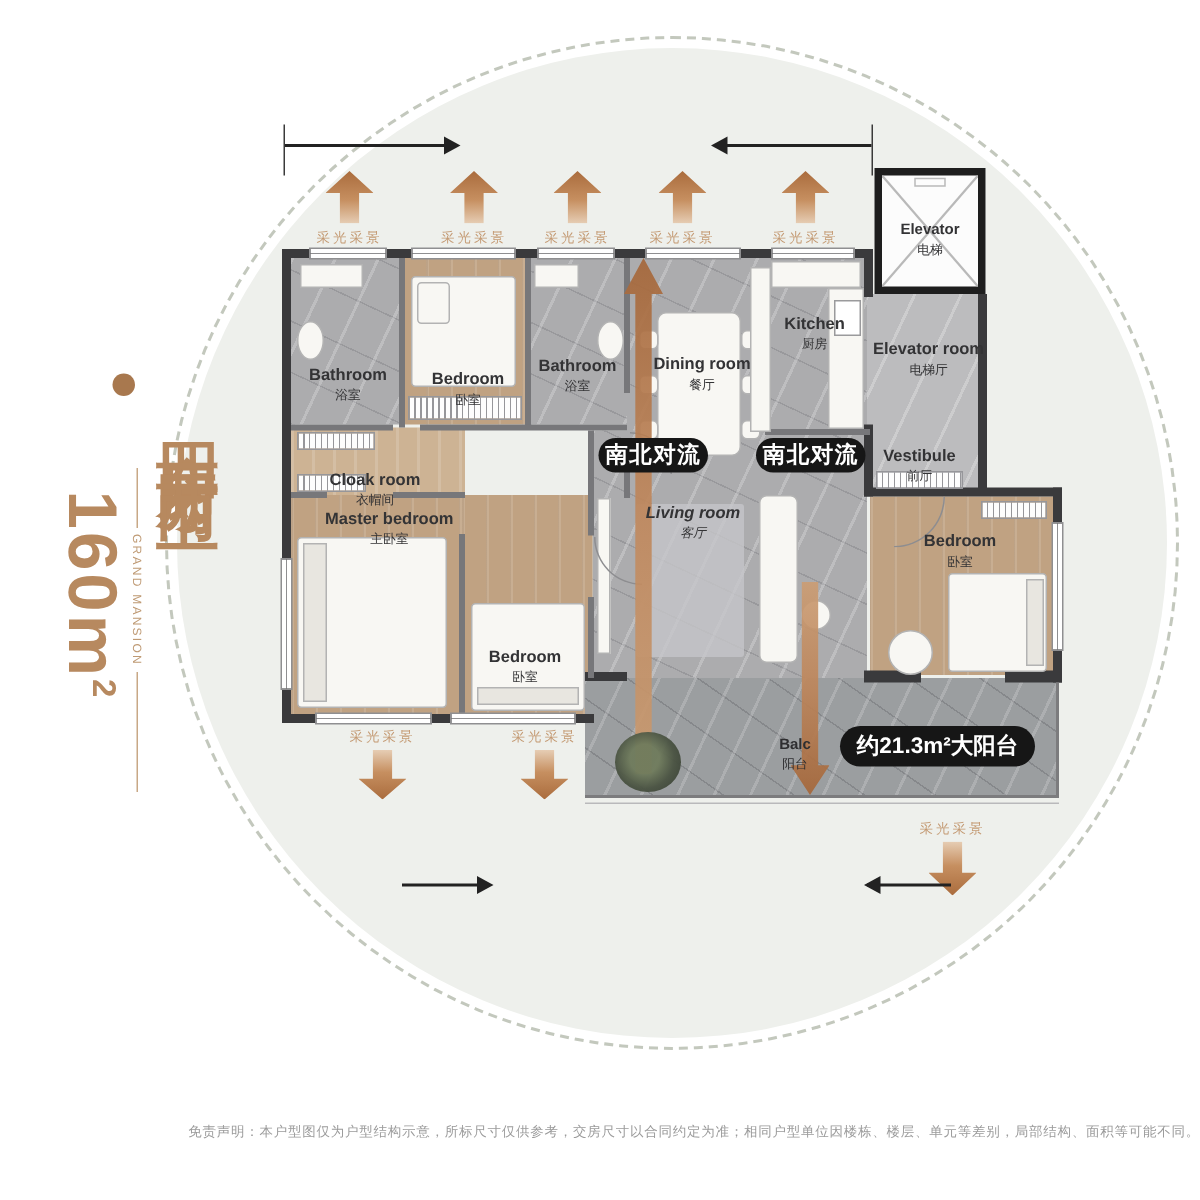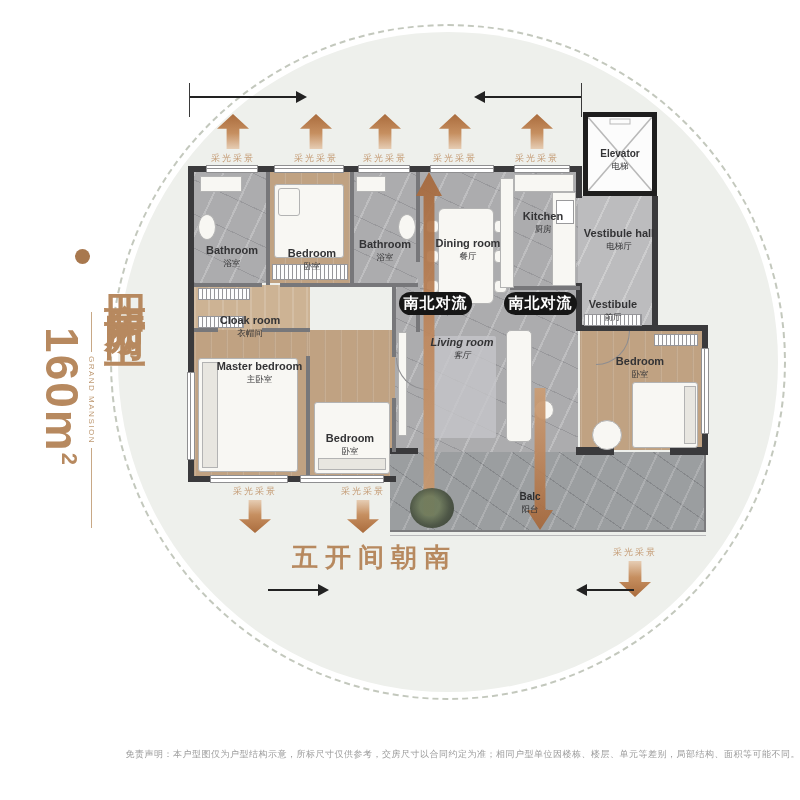--- a/index.html
+++ b/index.html
@@ -210,28 +210,28 @@
     </div>
   <div class="abs rlabel" style="left:508px;top:210px;width:70px;">
       <span class="en">Kitchen</span>
       <span class="zh">厨房</span>
     </div>
   <div class="abs rlabel" style="left:585px;top:148px;width:70px;font-size:9px;">
       <span class="en" style="font-size:10px;">Elevator</span>
       <span class="zh">电梯</span>
     </div>
   <div class="abs rlabel" style="left:582px;top:227px;width:74px;">
-      <span class="en">Vestibule hall</span>
+      <span class="en">Elevator room</span>
       <span class="zh">电梯厅</span>
     </div>
   <div class="abs rlabel" style="left:215px;top:314px;width:70px;">
       <span class="en">Cloak room</span>
       <span class="zh">衣帽间</span>
     </div>
-  <div class="abs rlabel" style="left:212px;top:340px;width:95px;margin-top:20px;">
+  <div class="abs rlabel" style="left:212px;top:340px;width:95px;">
       <span class="en">Master bedroom</span>
       <span class="zh">主卧室</span>
     </div>
   <div class="abs rlabel" style="left:427px;top:336px;width:70px;font-style:italic;">
       <span class="en">Living room</span>
       <span class="zh">客厅</span>
     </div>
   <div class="abs rlabel" style="left:578px;top:298px;width:70px;">
       <span class="en">Vestibule</span>
       <span class="zh">前厅</span>
@@ -242,29 +242,29 @@
     </div>
   <div class="abs rlabel" style="left:605px;top:355px;width:70px;">
       <span class="en">Bedroom</span>
       <span class="zh">卧室</span>
     </div>
   <div class="abs rlabel" style="left:495px;top:491px;width:70px;color:#2e2e30;">
       <span class="en" style="font-size:10px;">Balc</span>
       <span class="zh">阳台</span>
     </div>
 
+  <div class="abs pill" style="left:560px;top:484px;width:130px;height:27px;font-size:15px;">约21.3m²大阳台</div>
 
   <div class="abs light-lbl" style="left:225px;top:485px;width:60px;">采光采景</div>
   <div class="abs arrow-down" style="left:239px;top:500px;width:32px;height:33px;"></div>
   <div class="abs light-lbl" style="left:333px;top:485px;width:60px;">采光采景</div>
   <div class="abs arrow-down" style="left:347px;top:500px;width:32px;height:33px;"></div>
   <div class="abs light-lbl" style="left:605px;top:546px;width:60px;">采光采景</div>
   <div class="abs arrow-down" style="left:619px;top:561px;width:32px;height:36px;"></div>
 
-  <div class="abs south-lbl" style="left:292px;top:540px;">五开间朝南</div>
 
   <div class="abs hline" style="left:268px;top:589px;width:56px;"></div>
   <div class="abs tri-r" style="left:318px;top:584px;"></div>
   <div class="abs hline" style="left:578px;top:589px;width:56px;"></div>
   <div class="abs tri-l" style="left:576px;top:584px;"></div>
 
   <div class="abs disclaimer">免责声明：本户型图仅为户型结构示意，所标尺寸仅供参考，交房尺寸以合同约定为准；相同户型单位因楼栋、楼层、单元等差别，局部结构、面积等可能不同。</div>
 
 </div>
 

